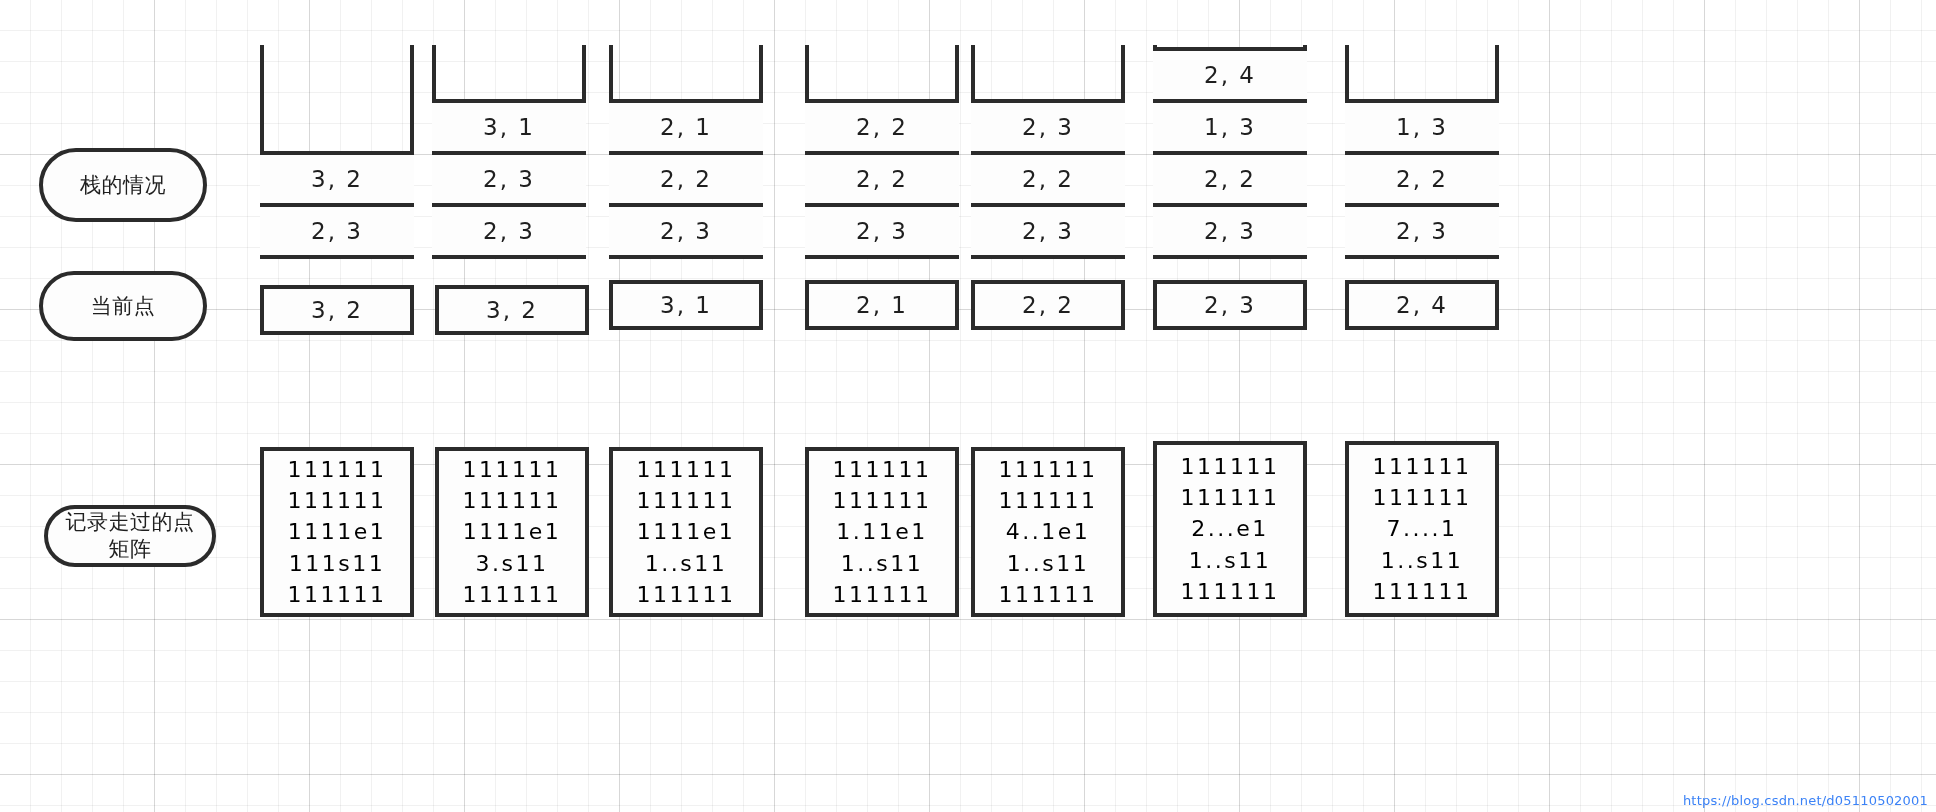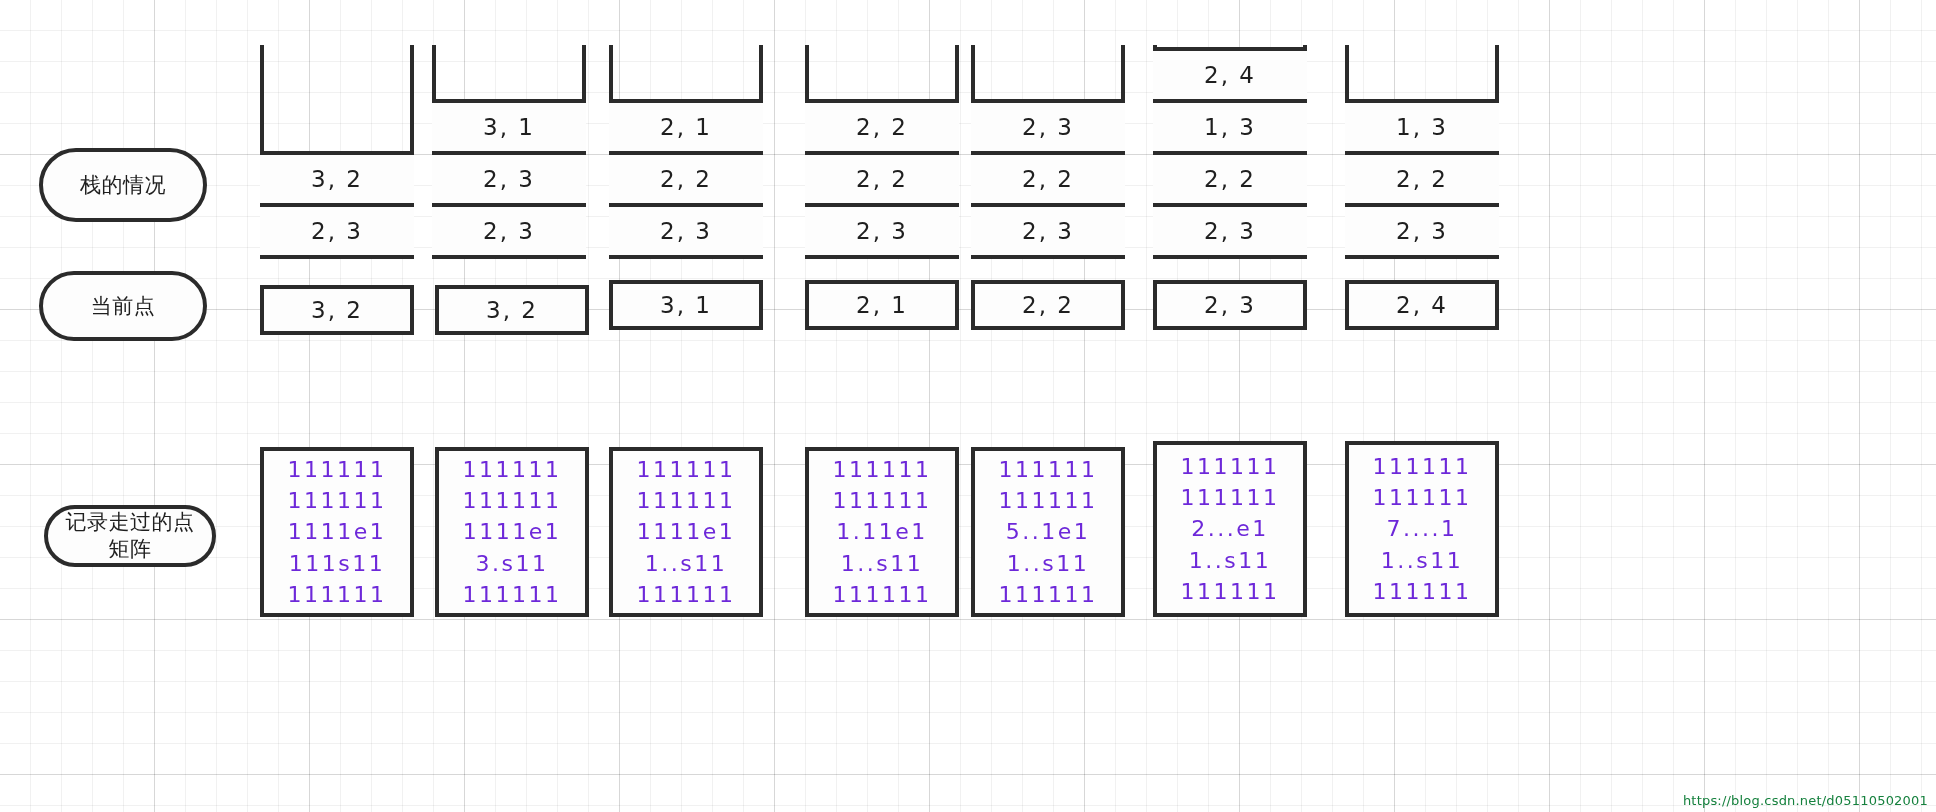--- a/index.html
+++ b/index.html
@@ -73,31 +73,31 @@
   .matbox{
     position:absolute;
     border:4px solid #2b2b2b;
     background:#fdfdfd;
     box-sizing:border-box;
     display:flex;align-items:center;justify-content:center;
   }
   .matbox .rows{
     display:flex;flex-direction:column;
     font-family:"DejaVu Sans","Liberation Sans",sans-serif;
-    font-size:22px;color:#6d28d9;
+    font-size:22px;color:#000000;
     line-height:1.42;
     letter-spacing:2.5px;
     white-space:pre;
   }
   .matbox .mrow{text-align:center;}
 
   
   .watermark{
     position:absolute;right:8px;bottom:4px;
-    font-size:13px;color:#15803d;
+    font-size:13px;color:#3b82f6;
     letter-spacing:0.2px;
     font-family:"DejaVu Sans","Liberation Sans",sans-serif;
   }
 </style>
 </head>
 <body>
 
 <div id="canvas"></div>
 
 <div class="rlabel" style="left:39px;top:148px;width:168px;height:74px;">
@@ -228,21 +228,21 @@
     <div class="mrow">1.11e1</div>
     <div class="mrow">1..s11</div>
     <div class="mrow">111111</div>
   </div>
 </div>
 
 <div class="matbox" style="left:971px;top:447px;width:154px;height:170px;">
   <div class="rows">
     <div class="mrow">111111</div>
     <div class="mrow">111111</div>
-    <div class="mrow">5..1e1</div>
+    <div class="mrow">4..1e1</div>
     <div class="mrow">1..s11</div>
     <div class="mrow">111111</div>
   </div>
 </div>
 
 <div class="matbox" style="left:1153px;top:441px;width:154px;height:176px;">
   <div class="rows">
     <div class="mrow">111111</div>
     <div class="mrow">111111</div>
     <div class="mrow">2...e1</div>

